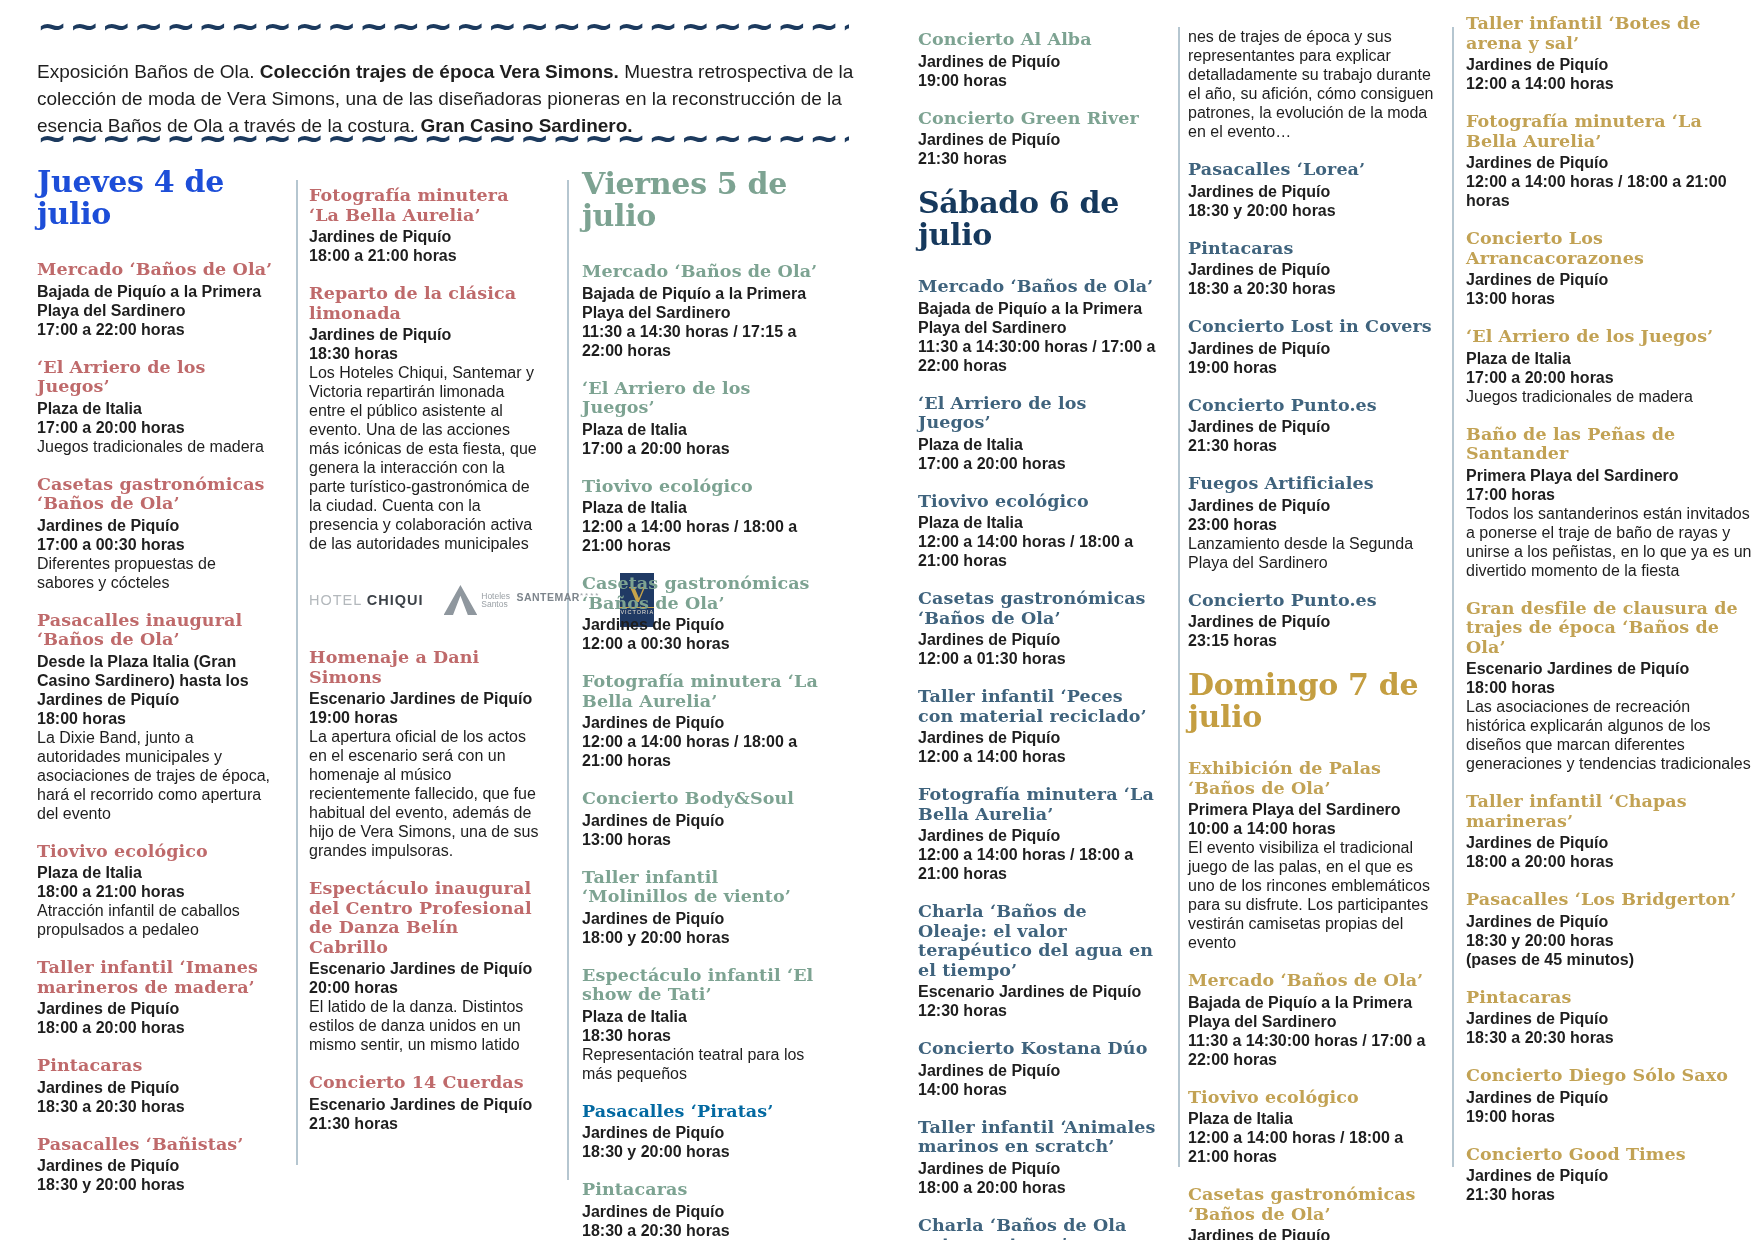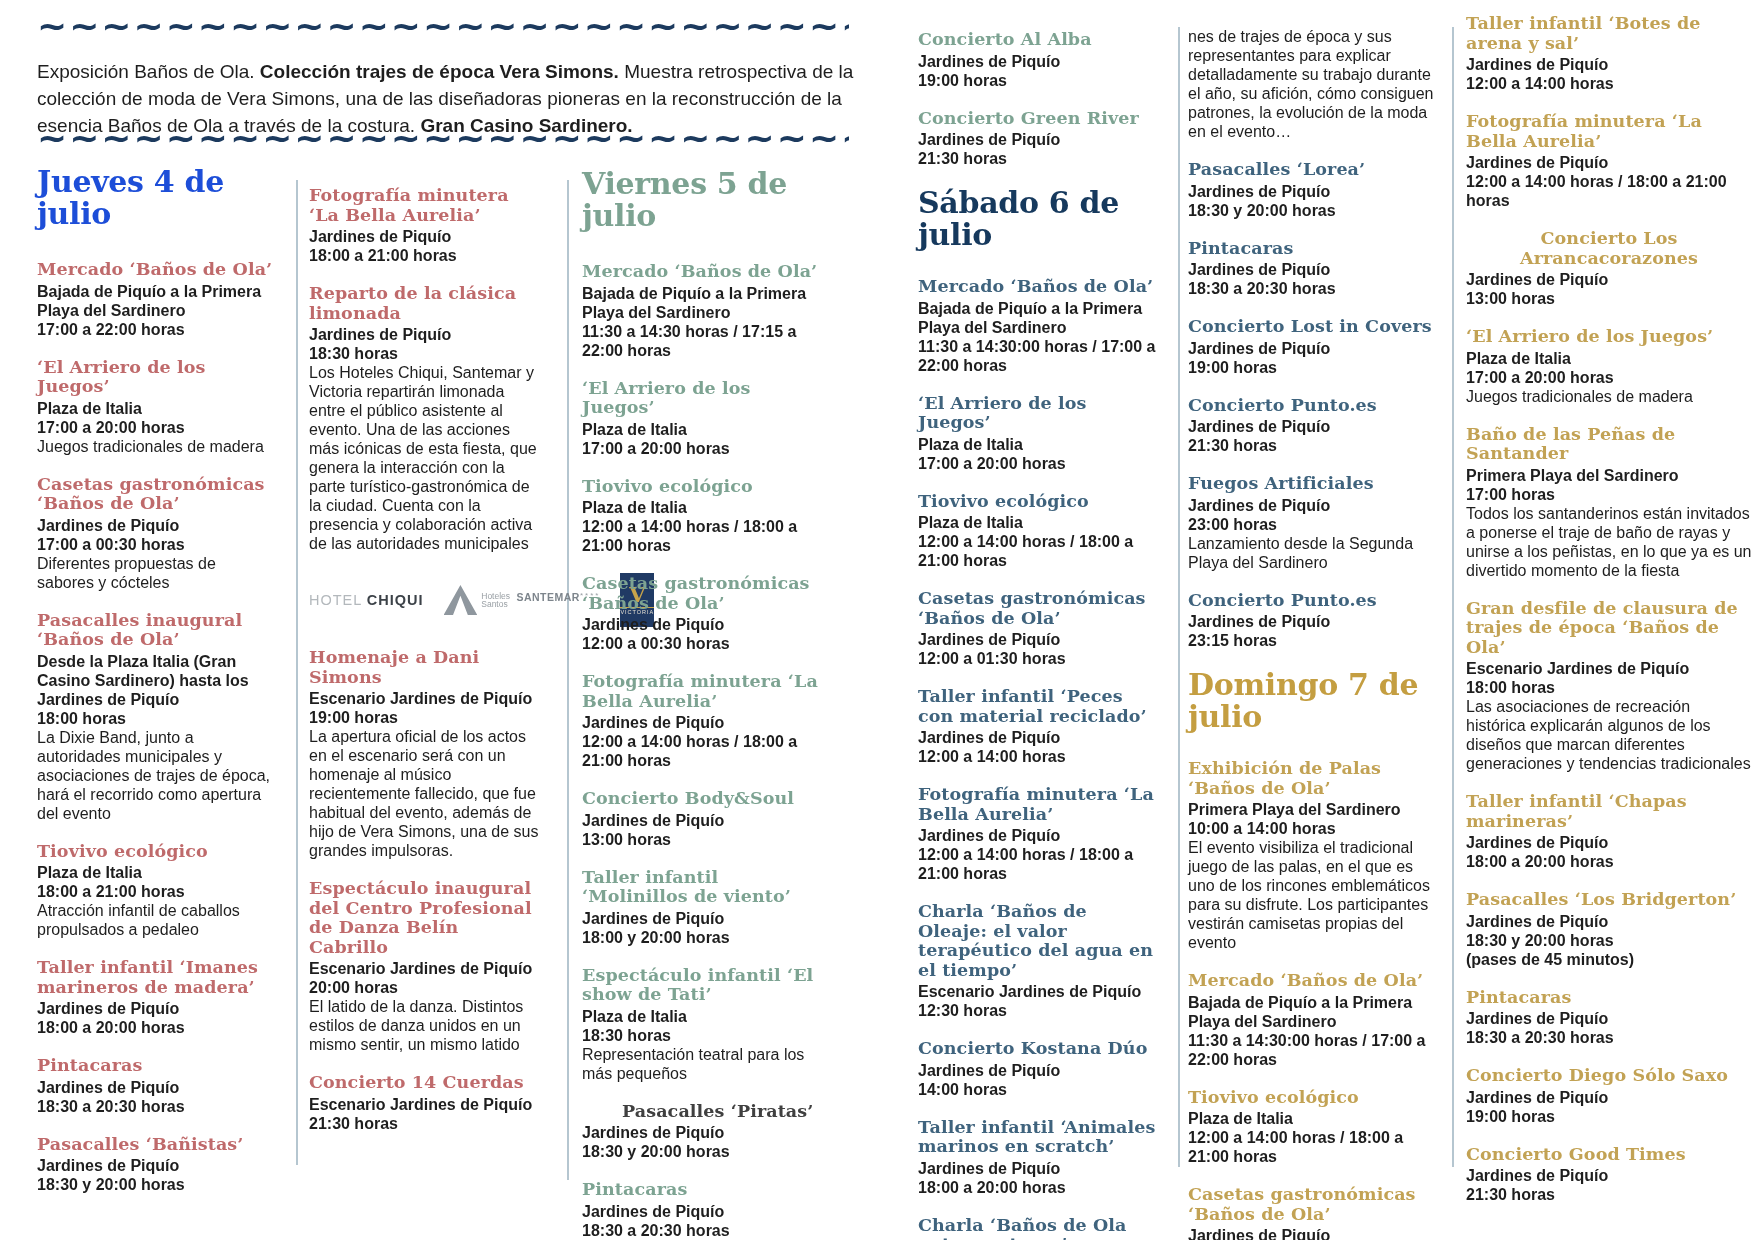--- a/index.html
+++ b/index.html
@@ -186,21 +186,21 @@
         <div class="event-bold">Jardines de Piquío</div>
         <div class="event-bold">18:00 y 20:00 horas</div>
       </div>
       <div class="event">
         <div class="event-title" style="color: rgb(125, 163, 146);">Espectáculo infantil ‘El show de Tati’</div>
         <div class="event-bold">Plaza de Italia</div>
         <div class="event-bold">18:30 horas</div>
         <div class="event-desc">Representación teatral para los más pequeños</div>
       </div>
       <div class="event">
-        <div class="event-title" style="color: #404040; margin-left: 40px;">Pasacalles ‘Piratas’</div>
+        <div class="event-title" style="color: #0369a1;">Pasacalles ‘Piratas’</div>
         <div class="event-bold">Jardines de Piquío</div>
         <div class="event-bold">18:30 y 20:00 horas</div>
       </div>
       <div class="event">
         <div class="event-title" style="color: rgb(125, 163, 146);">Pintacaras</div>
         <div class="event-bold">Jardines de Piquío</div>
         <div class="event-bold">18:30 a 20:30 horas</div>
       </div>
     </div>
   <div class="column" id="c4" style="left:918px;top:30px;width:240px;">
@@ -324,21 +324,21 @@
         <div class="event-title" style="color: rgb(194, 162, 84);">Taller infantil ‘Botes de arena y sal’</div>
         <div class="event-bold">Jardines de Piquío</div>
         <div class="event-bold">12:00 a 14:00 horas</div>
       </div>
       <div class="event">
         <div class="event-title" style="color: rgb(194, 162, 84);">Fotografía minutera ‘La Bella Aurelia’</div>
         <div class="event-bold">Jardines de Piquío</div>
         <div class="event-bold">12:00 a 14:00 horas / 18:00 a 21:00 horas</div>
       </div>
       <div class="event">
-        <div class="event-title" style="color: rgb(194, 162, 84); text-align: center;">Concierto Los Arrancacorazones</div>
+        <div class="event-title" style="color: rgb(194, 162, 84);">Concierto Los Arrancacorazones</div>
         <div class="event-bold">Jardines de Piquío</div>
         <div class="event-bold">13:00 horas</div>
       </div>
       <div class="event">
         <div class="event-title" style="color: rgb(194, 162, 84);">‘El Arriero de los Juegos’</div>
         <div class="event-bold">Plaza de Italia</div>
         <div class="event-bold">17:00 a 20:00 horas</div>
         <div class="event-desc">Juegos tradicionales de madera</div>
       </div>
       <div class="event">

